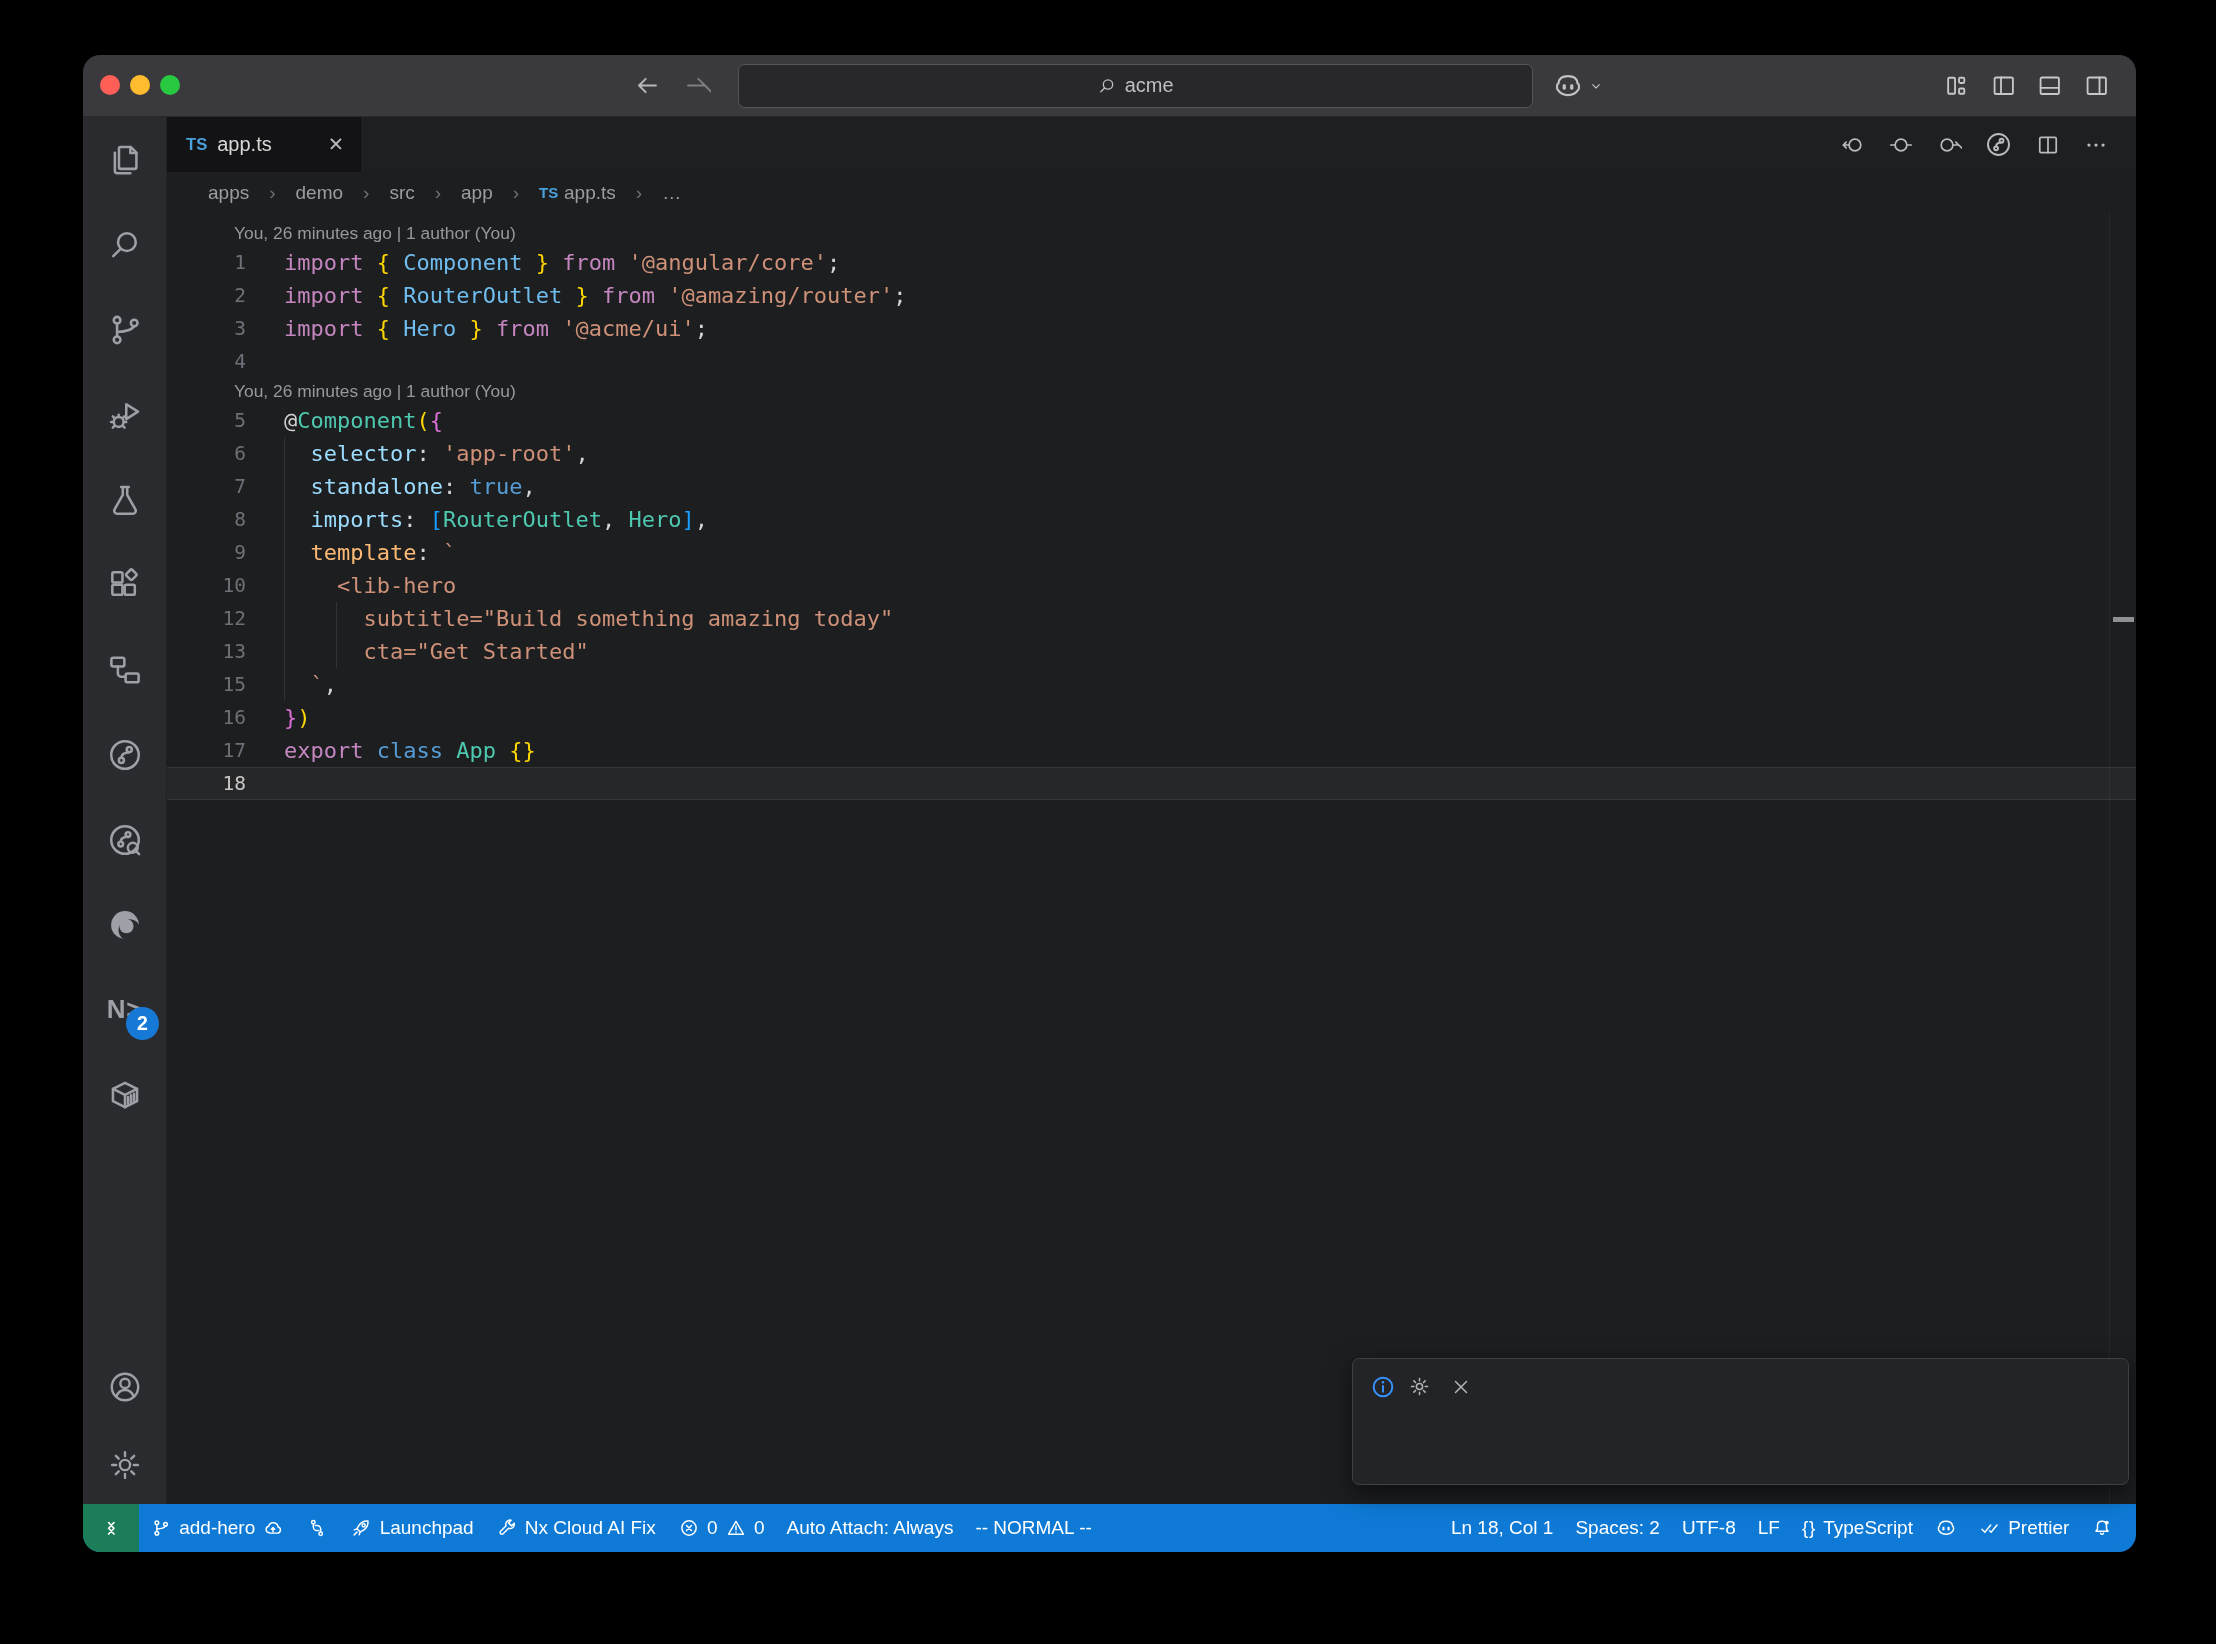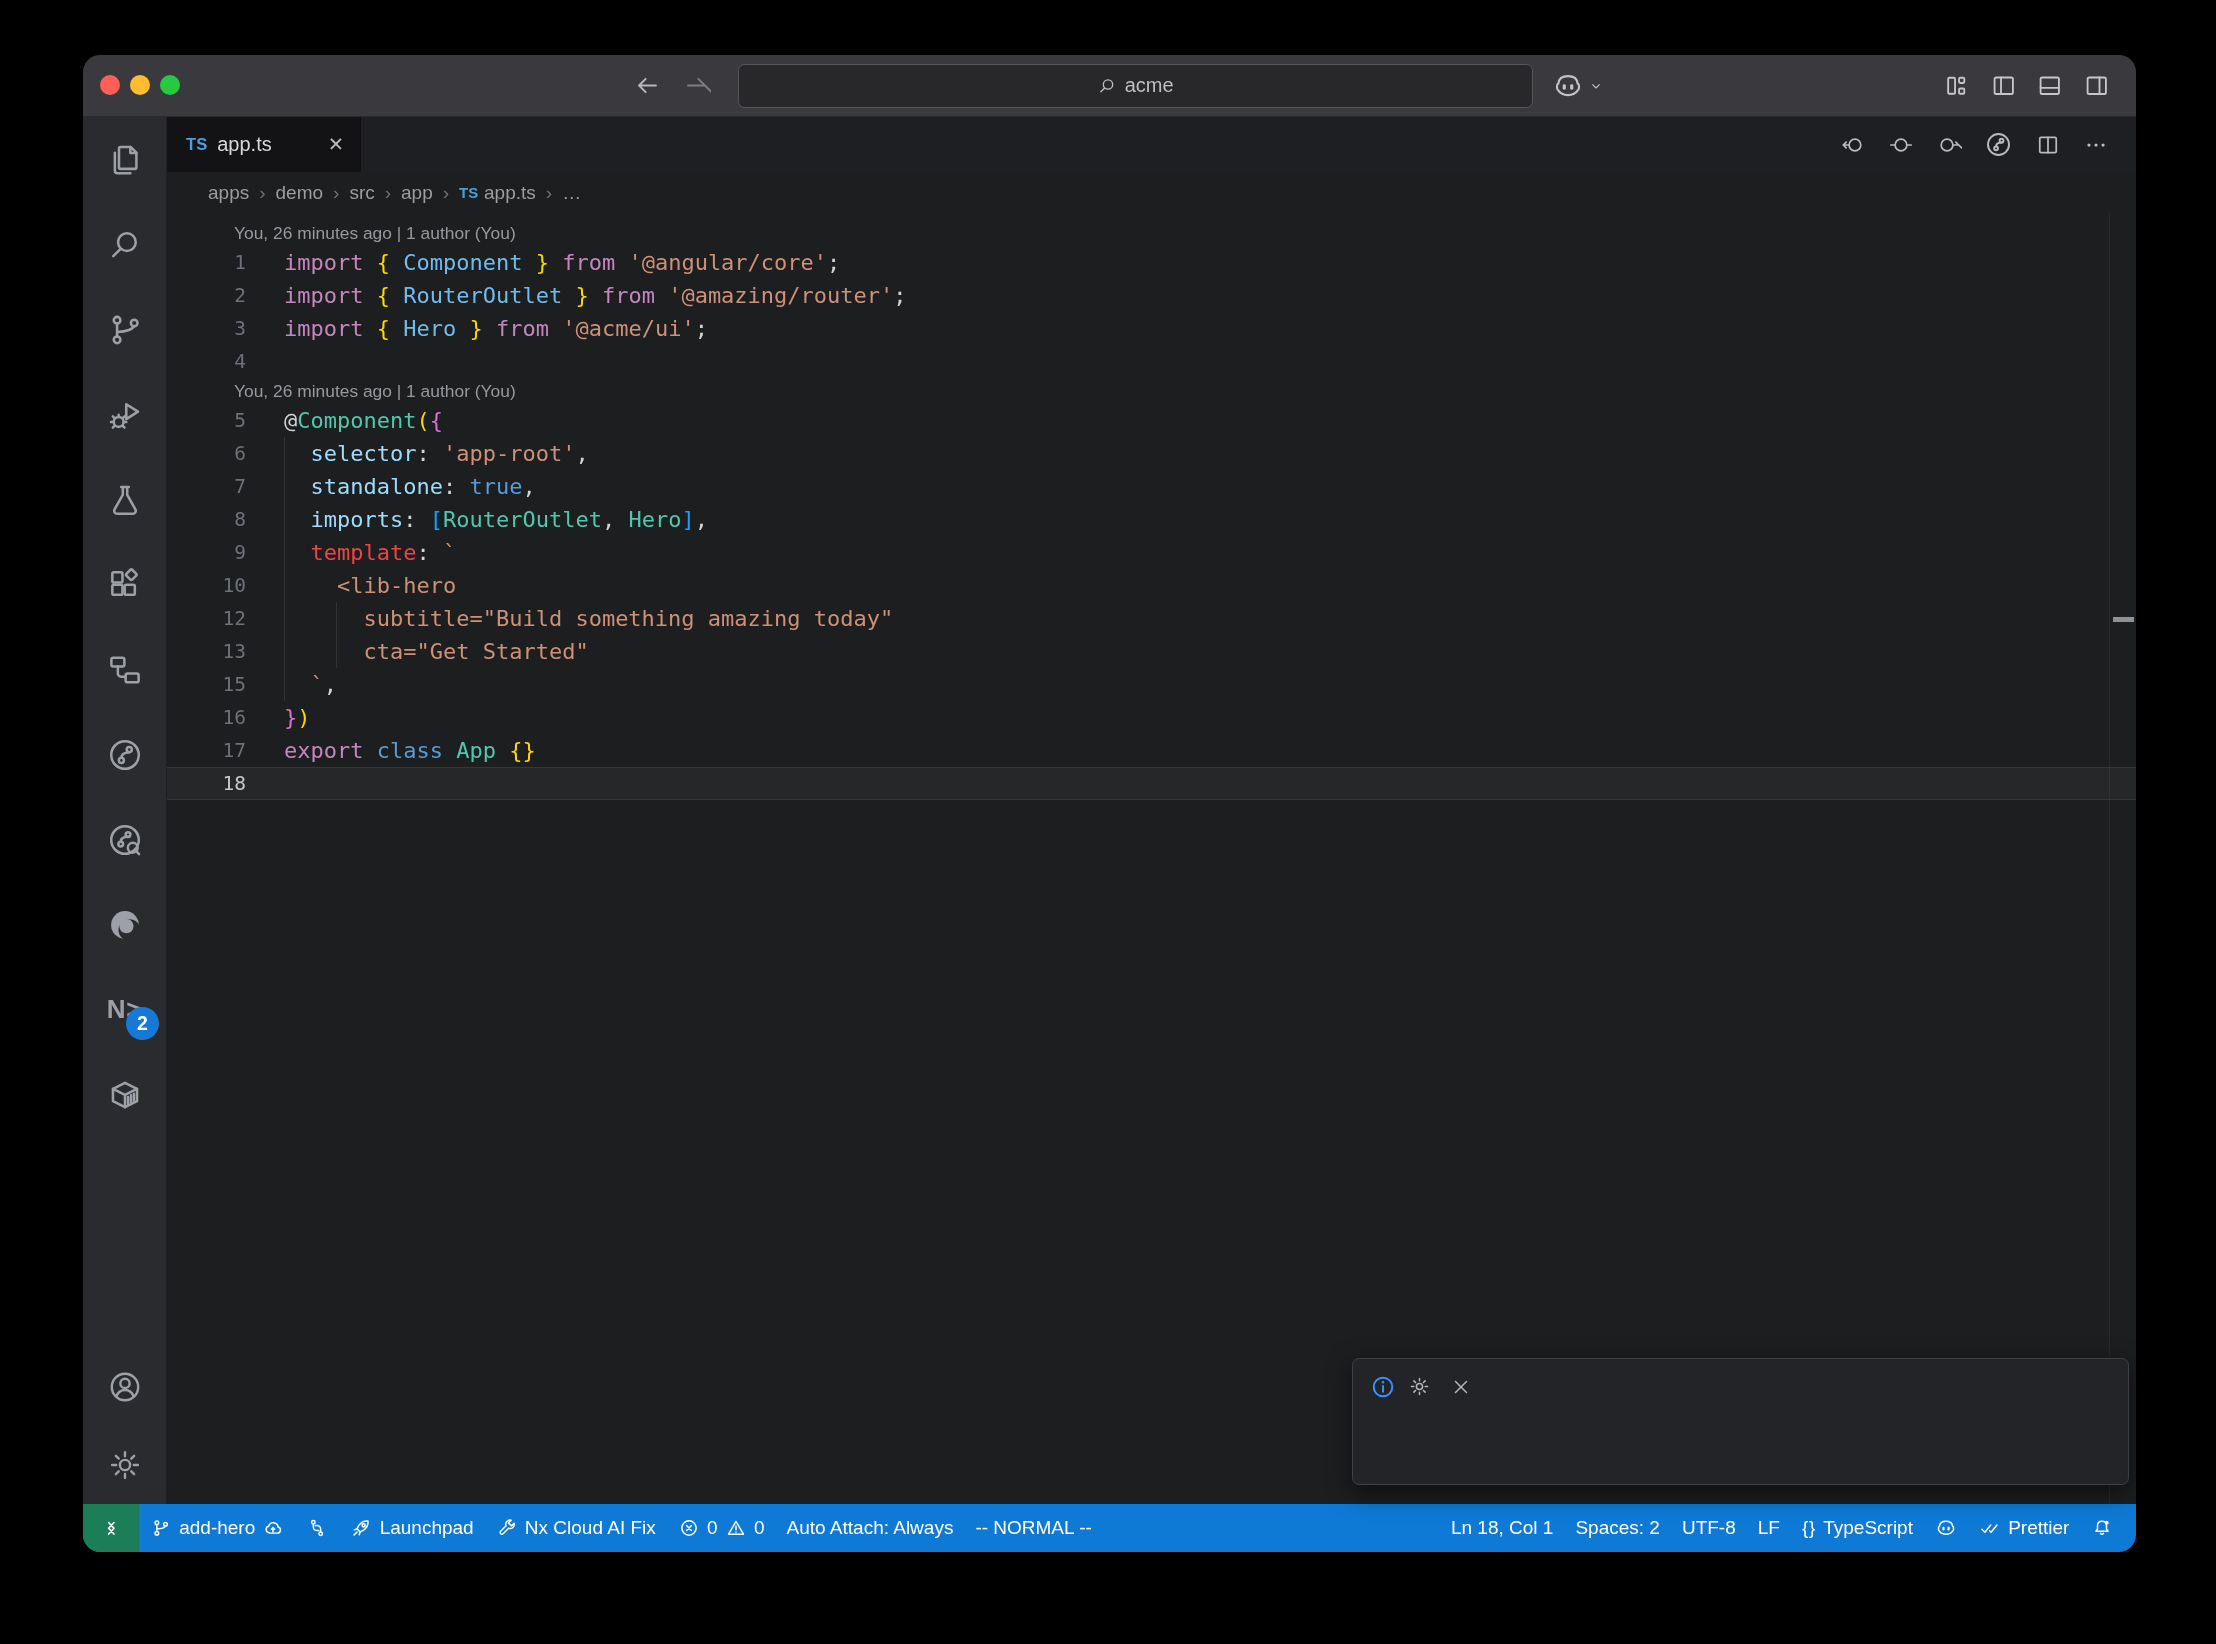--- a/index.html
+++ b/index.html
@@ -24,21 +24,21 @@
   .nx-text{font-size:26px;font-weight:700;color:#9da0a6;letter-spacing:0.7px;}
   .ab-badge{position:absolute;right:7.2px;bottom:11.6px;width:33px;height:33px;border-radius:50%;background:#1679d6;color:#fff;font-size:19.5px;font-weight:700;display:flex;align-items:center;justify-content:center;}
   .editor-region{flex:1;display:flex;flex-direction:column;background:#1d1e20;min-width:0;}
   
   .tabbar{height:55px;flex:0 0 55px;background:#1e1f22;display:flex;align-items:stretch;}
   .tab{width:158px;background:#131315;display:flex;align-items:center;padding:0 16px 0 19px;gap:10px;border-right:0.7px solid #101012;cursor:pointer;}
   .ts-badge{color:#4aa0dd;font-weight:700;font-size:16.6px;}
   .tab-label{color:#d8d8d9;font-size:20px;flex:1;}
   .tab-close{color:#bbbbbd;font-size:19.5px;}
   
-  .breadcrumbs{height:41px;flex:0 0 41px;display:flex;align-items:center;padding-left:41px;gap:10px;color:#9c9da0;font-size:19px;}
+  .breadcrumbs{height:41px;flex:0 0 41px;display:flex;align-items:center;padding-left:41px;gap:20px;color:#9c9da0;font-size:19px;}
   .bc-sep{color:#707174;font-size:19px;}
   .bc-item{display:flex;align-items:center;gap:5.8px;cursor:pointer;}
   .bc-ts{color:#4aa0dd;font-weight:700;font-size:15px;}
   
   .code{position:relative;flex:1;overflow:hidden;font-family:"DejaVu Sans Mono",monospace;}
   .code-inner{padding-top:7.2px;}
   .row{display:flex;height:33px;line-height:33px;font-size:22px;}
   .row .ln{width:117px;flex:0 0 117px;text-align:right;padding-right:38px;box-sizing:border-box;color:#6d7178;font-size:19.5px;}
   .row.cur .ln{color:#c8c8c8;}
   .row .cd{position:relative;flex:1;white-space:pre;color:#d4d4d4;}
@@ -341,21 +341,21 @@
               <div class="row">
                 <div class="ln">7</div>
                 <div class="cd"><span class="guide" style="left:0.4px"></span><span style="color:#D4D4D4">  </span><span style="color:#9CDCFE">standalone</span><span style="color:#D4D4D4">: </span><span style="color:#569CD6">true</span><span style="color:#D4D4D4">,</span></div>
               </div>
               <div class="row">
                 <div class="ln">8</div>
                 <div class="cd"><span class="guide" style="left:0.4px"></span><span style="color:#D4D4D4">  </span><span style="color:#9CDCFE">imports</span><span style="color:#D4D4D4">: </span><span style="color:#179FFF">[</span><span style="color:#4EC9B0">RouterOutlet</span><span style="color:#D4D4D4">, </span><span style="color:#4EC9B0">Hero</span><span style="color:#179FFF">]</span><span style="color:#D4D4D4">,</span></div>
               </div>
               <div class="row">
                 <div class="ln">9</div>
-                <div class="cd"><span class="guide" style="left:0.4px"></span><span style="color:#D4D4D4">  </span><span style="color:#ef4444">template</span><span style="color:#D4D4D4">: </span><span style="color:#CE9178">`</span></div>
+                <div class="cd"><span class="guide" style="left:0.4px"></span><span style="color:#D4D4D4">  </span><span style="color:#fdba74">template</span><span style="color:#D4D4D4">: </span><span style="color:#CE9178">`</span></div>
               </div>
               <div class="row">
                 <div class="ln">10</div>
                 <div class="cd"><span class="guide" style="left:0.4px"></span><span style="color:#CE9178">    &lt;lib-hero</span></div>
               </div>
               <div class="row">
                 <div class="ln">12</div>
                 <div class="cd"><span class="guide" style="left:0.4px"></span><span class="guide" style="left:52px"></span><span style="color:#CE9178">      subtitle="Build something amazing today"</span></div>
               </div>
               <div class="row">

